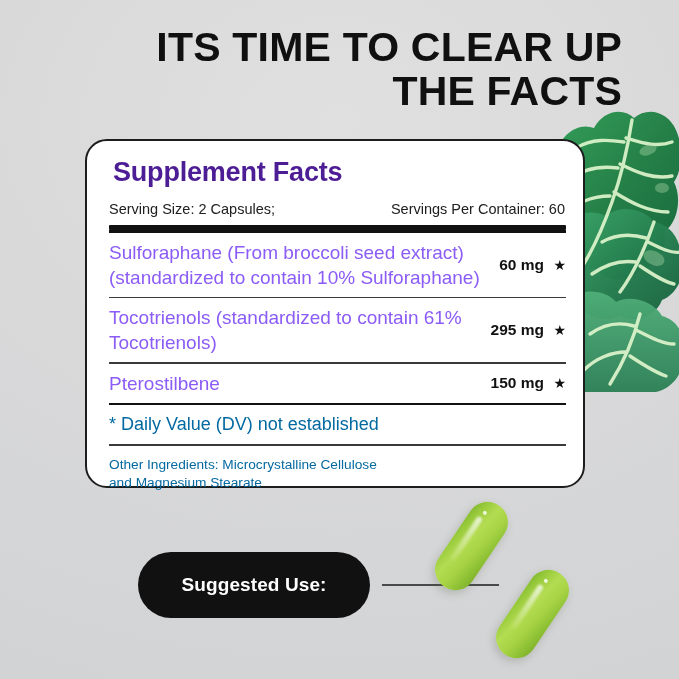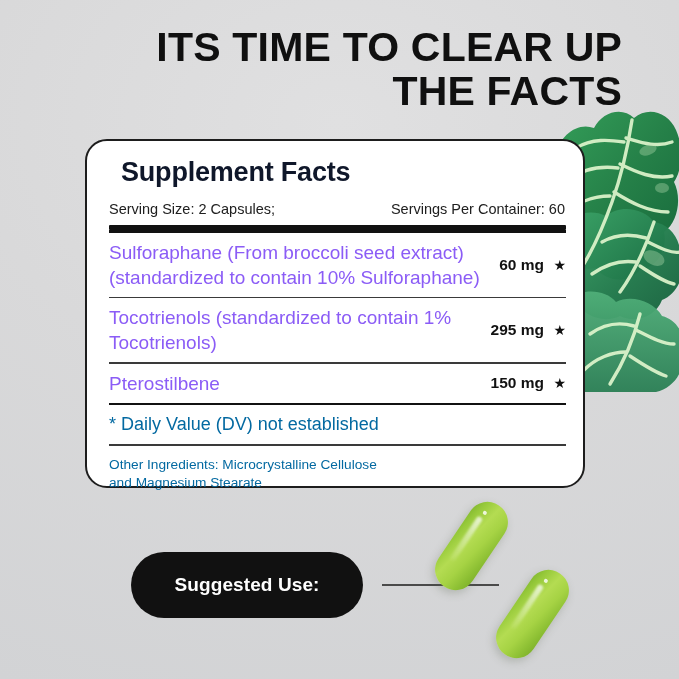--- a/index.html
+++ b/index.html
@@ -62,23 +62,23 @@
   }
   .facts-inner {
     position: absolute;
     left: 22px;
     right: 17px;
     top: 16px;
   }
   .facts-title {
     font-size: 27px;
     font-weight: bold;
-    color: #0f172a;
+    color: #4c1d95;
     letter-spacing: -0.2px;
-    margin: 0 0 13px 12px;
+    margin: 0 0 13px 4px;
   }
   .serving-row {
     display: flex;
     justify-content: space-between;
     font-size: 14.5px;
     color: #202020;
     padding-bottom: 8px;
   }
   .serving-row .right { padding-right: 1px; }
 
@@ -142,21 +142,21 @@
   .other-ing {
     font-size: 13.7px;
     line-height: 1.35;
     color: #0369a1;
     padding-top: 10px;
   }
 
   
   .use-badge {
     position: absolute;
-    left: 131px;
+    left: 138px;
     top: 552px;
     width: 232px;
     height: 66px;
     background: #111111;
     border-radius: 33px;
     display: flex;
     flex-direction: column;
     align-items: center;
     justify-content: center;
     color: #ffffff;
@@ -307,21 +307,21 @@
       <div class="rule-med"></div>
 
       <div class="ing-row">
         <span class="ing-name">Sulforaphane (From broccoli seed extract)<br>(standardized to contain 10% Sulforaphane)</span>
         <span class="ing-amt">60 mg</span>
         <span class="ing-star">★</span>
       </div>
       <div class="rule-thin"></div>
 
       <div class="ing-row">
-        <span class="ing-name">Tocotrienols (standardized to contain 1% Tocotrienols)</span>
+        <span class="ing-name">Tocotrienols (standardized to contain 61% Tocotrienols)</span>
         <span class="ing-amt">295 mg</span>
         <span class="ing-star">★</span>
       </div>
       <div class="rule-thin"></div>
 
       <div class="ing-row">
         <span class="ing-name">Pterostilbene</span>
         <span class="ing-amt">150 mg</span>
         <span class="ing-star">★</span>
       </div>

